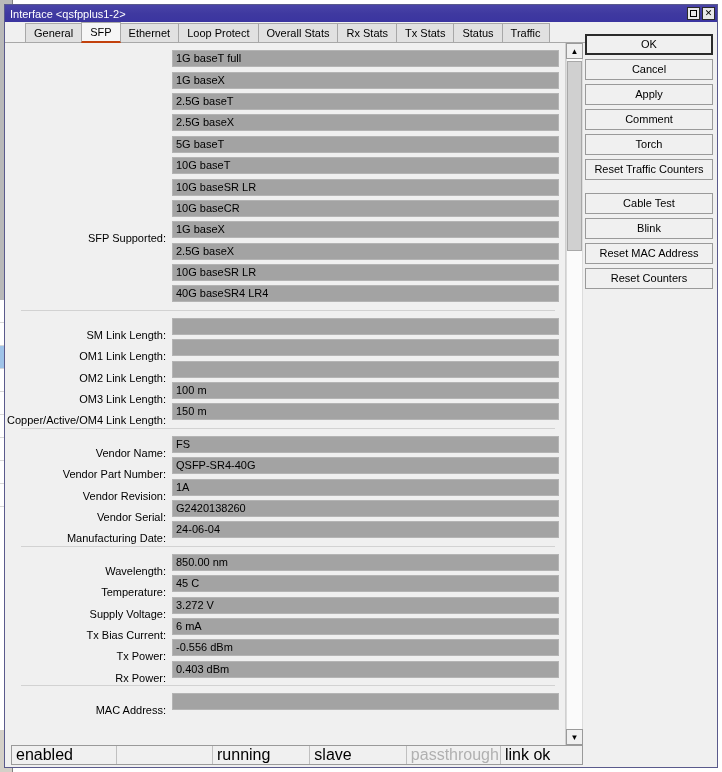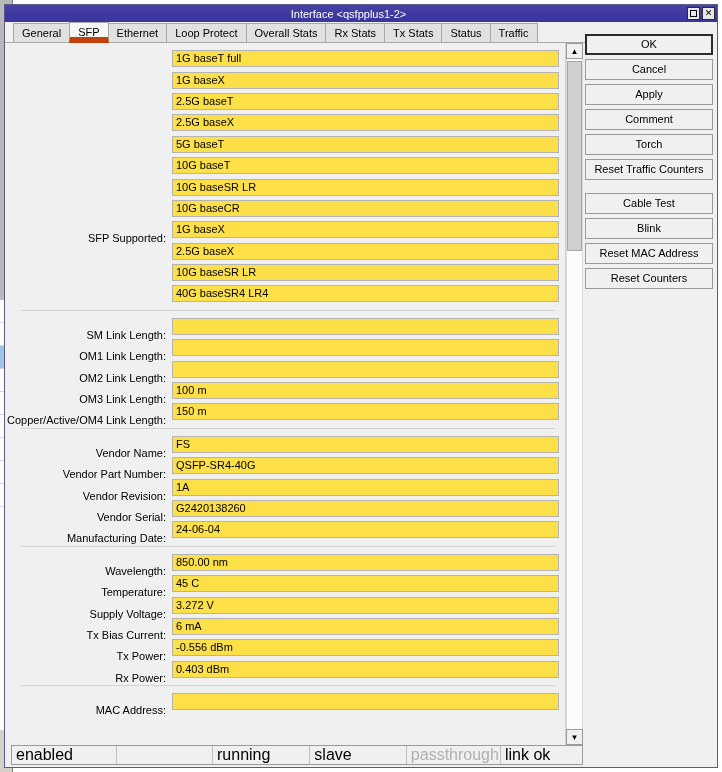--- a/index.html
+++ b/index.html
@@ -72,21 +72,20 @@
   .titlebar {
     height: 17px;
     background: linear-gradient(to bottom, #4a44a8 0%, #3f39a0 50%, #3b35a0 100%);
     color: #ffffff;
     display: flex;
     align-items: center;
     padding: 0 2px 0 5px;
     font-size: 11px;
     flex: 0 0 auto;
     user-select: none;
-    text-align: center;
   }
   .titlebar .ttl { flex: 1 1 auto; white-space: nowrap; letter-spacing: 0px; }
   .win-btns { display: flex; gap: 2px; align-items: center; }
   .win-btn {
     width: 13px; height: 13px;
     background: #e8e8e8;
     border: 1px solid #2a2a2a;
     display: flex; align-items: center; justify-content: center;
     font-size: 9px;
     line-height: 1;
@@ -113,21 +112,21 @@
     display: flex;
     flex-direction: column;
     position: relative;
   }
 
   
   .tabs {
     display: flex;
     align-items: flex-end;
     height: 21px;
-    padding-left: 8px;
+    padding-left: 20px;
     border-bottom: 1px solid #a8a8a8;
     box-sizing: border-box;
     background: #f0f0f0;
     flex: 0 0 auto;
   }
   .tab {
     padding: 2px 8px 3px 8px;
     font-size: 11px;
     background: #e1e1e1;
     border: 1px solid #a8a8a8;
@@ -138,21 +137,21 @@
     box-sizing: border-box;
     white-space: nowrap;
     color: #000;
   }
   .tab.active {
     background: #f6f6f6;
     position: relative;
     z-index: 2;
     height: 21px;
     margin-bottom: -1px;
-    border-bottom: 6px solid #c2410c;
+    border-bottom: 2px solid #c2410c;
   }
 
   
   .form-pane {
     flex: 1 1 auto;
     position: relative;
     overflow: hidden;
     background: #f0f0f0;
     display: flex;
     flex-direction: row;
@@ -176,21 +175,21 @@
     padding-right: 6px;
     font-size: 11px;
     white-space: nowrap;
     box-sizing: border-box;
     color: #000;
     margin-top: 17px;
   }
   .fld {
     flex: 1 1 auto;
     height: 17px;
-    background: #fde047;
+    background: #a3a3a3;
     border: 1px solid #b4b4b4;
     box-sizing: border-box;
     font-size: 11px;
     line-height: 15px;
     padding: 0 3px;
     white-space: nowrap;
     overflow: hidden;
     color: #000;
   }
   .sep {

